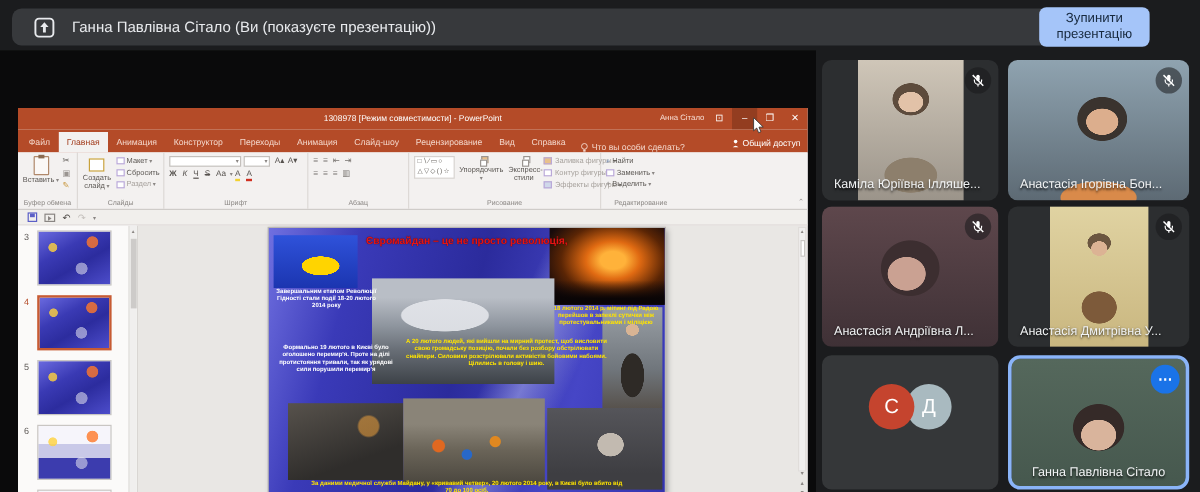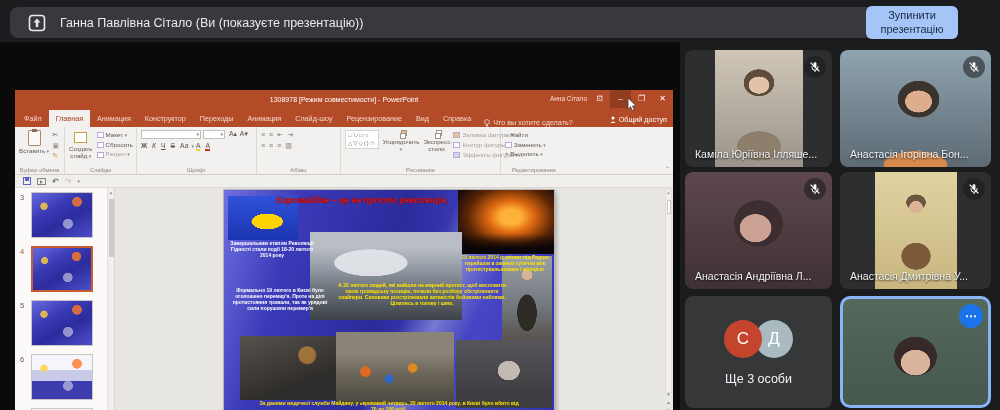--- a/index.html
+++ b/index.html
@@ -87,21 +87,21 @@
   #canvas-thumb { position:absolute; top:10px; left:1px; width:4px; height:14px; background:#fff; border:1px solid #c9c6c3; }
   #nav-btns { position:absolute; right:1px; bottom:2px; width:7px; font-size:4.5px; color:#8a8683; text-align:center; line-height:1.8; }
 
   
   #slide { position:absolute; left:108px; top:2px; width:330px; height:222px; overflow:hidden;
     box-shadow:0 0 0 1px #b9b6b3, 2px 2px 5px rgba(0,0,0,.35);
     background:
       linear-gradient(115deg, transparent 55%, rgba(210,215,255,.4) 63%, transparent 72%),
       linear-gradient(105deg,#7070e0 0%,#3a3ab8 20%,#2b2b9c 48%,#4646c6 75%,#3333ae 100%);
     font-weight:bold; }
-  .sl-t1,.sl-t2 { position:absolute; left:52px; width:250px; text-align:left; color:#e51414; font-size:8.6px; text-shadow:0 0 1px #3a0000;font-style:italic; }
+  .sl-t1,.sl-t2 { position:absolute; left:40px; width:250px; text-align:center; color:#e51414; font-size:8.6px; text-shadow:0 0 1px #3a0000; }
   .sl-t1 { top:5px; } .sl-t2 { top:16px; }
   .sl-t3 { position:absolute; left:52px; top:27px; width:250px; text-align:center; color:#ffe400; font-size:8.6px; text-shadow:0 0 1px #3a2a00; }
   .sl-txt { position:absolute; text-align:center; font-size:5px; line-height:1.2; }
   .white { color:#fff; } .yellow { color:#ffe400; }
   .photo { position:absolute; }
   #ph-flag { left:4px; top:6px; width:70px; height:44px;
     background: radial-gradient(ellipse 26px 13px at 56% 58%, #ffd400 0 60%, transparent 61%),
                 linear-gradient(180deg,#2f52da,#1b35b0); }
   #ph-fire { right:0; top:0; width:96px; height:64px;
     background: linear-gradient(transparent 68%, #0a0506 92%),
@@ -205,21 +205,21 @@
       <span class="tab">Анимация</span>
       <span class="tab">Слайд-шоу</span>
       <span class="tab">Рецензирование</span>
       <span class="tab">Вид</span>
       <span class="tab">Справка</span>
       <span id="tellme">
         <svg width="6" height="8" viewBox="0 0 6 8">
             <circle cx="3" cy="3" r="2.4" fill="none" stroke="#f3d6ca" stroke-width=".8"></circle>
             <rect x="2" y="5.6" width="2" height="1.8" fill="#f3d6ca"></rect>
           </svg>
-        <span>Что вы хотите сделать?</span>
+        <span>Что вы особи сделать?</span>
       </span>
       <span id="share-lbl">
         <svg width="6" height="7" viewBox="0 0 6 7">
             <circle cx="3" cy="2" r="1.5" fill="#fff"></circle>
             <path d="M0.5 7 Q3 4 5.5 7 Z" fill="#fff"></path>
           </svg>
         <span>Общий доступ</span>
       </span>
     </div>
 
@@ -423,18 +423,18 @@
       </svg>
   </div>
   <div class="tname">Анастасія Дмитрівна У...</div>
 </div>
 
 <div class="tile" id="tile-5">
   <div class="ava-row">
     <span class="ava a1">С</span>
     <span class="ava a2">Д</span>
   </div>
-  <div class="tname">Ще 3 особи</div>
 </div>
 
 <div class="tile" id="tile-6">
   <div class="menu">⋯</div>
+  <div class="tname">Ганна Павлівна Сітало</div>
 </div>
 
 </body></html>

